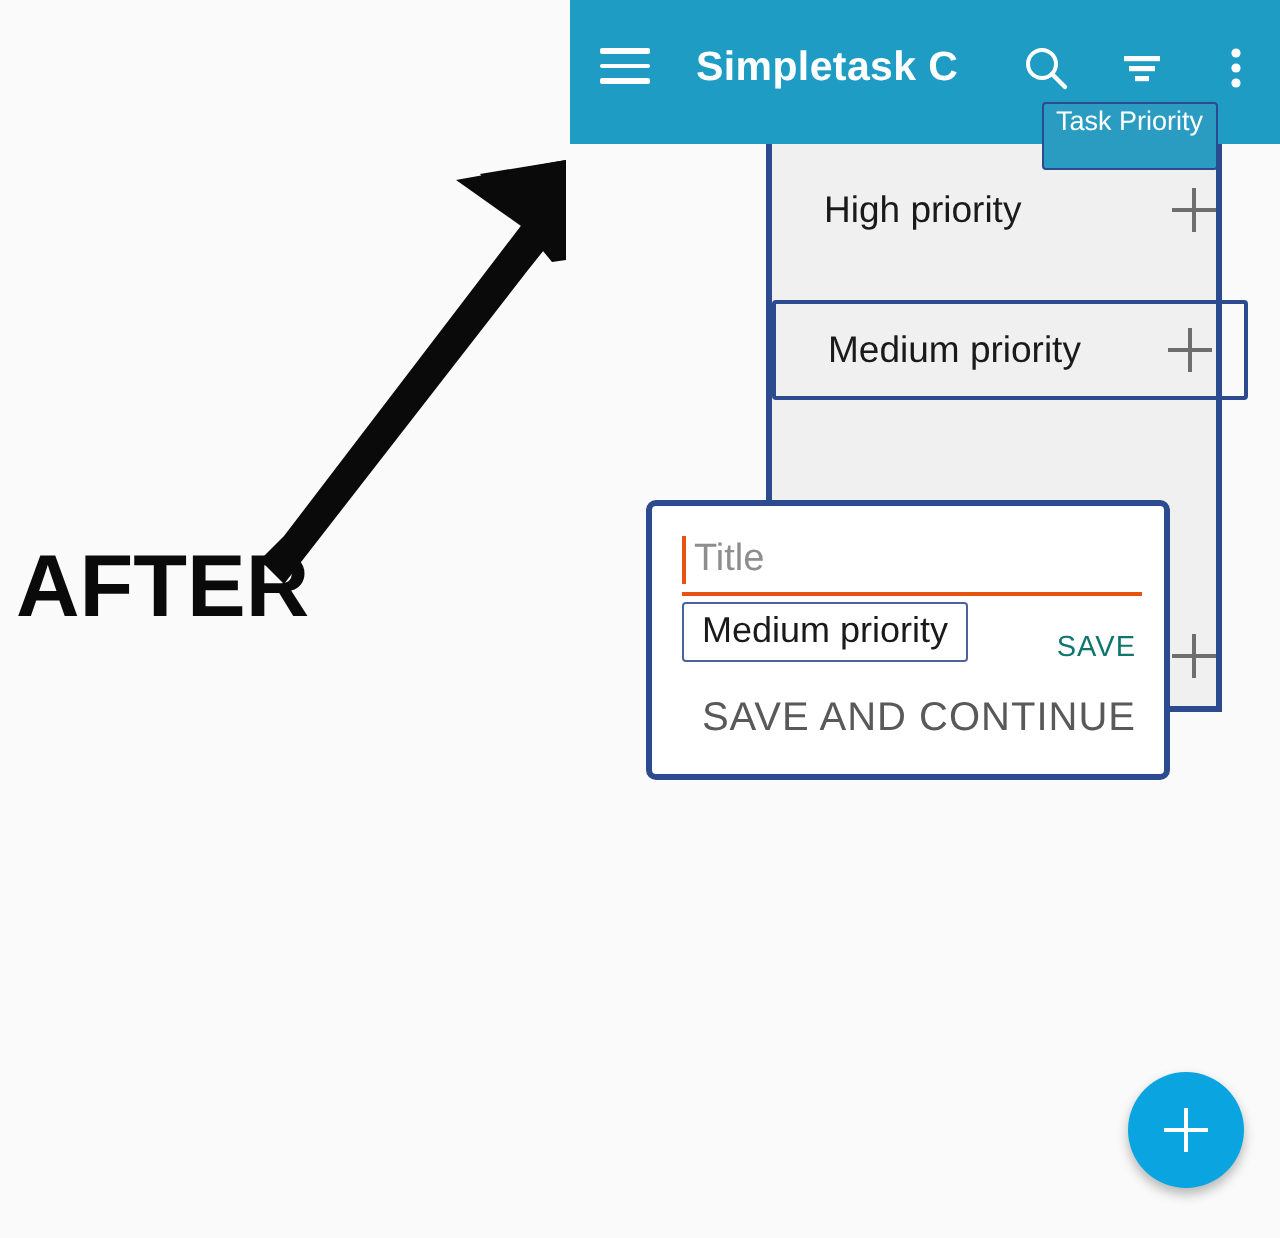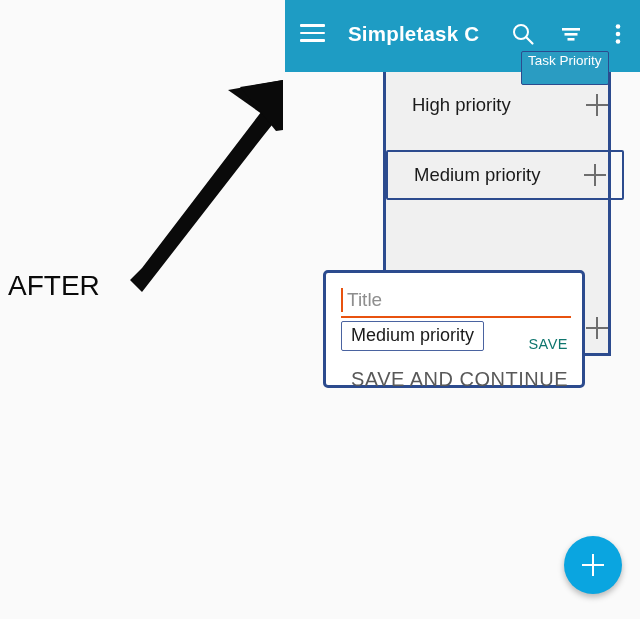--- a/index.html
+++ b/index.html
@@ -21,22 +21,22 @@
     left: 0; top: 0;
     width: 640px; height: 619px;
     pointer-events: none;
     z-index: 60;
   }
   #after-label {
     position: absolute;
     left: 8px;
     top: 272px;
     font-family: "Liberation Sans", sans-serif;
-    font-size: 28px;
-    font-weight: 400;
+    font-size: 44px;
+    font-weight: 700;
     letter-spacing: 0px;
     color: #0a0a0a;
     line-height: 1;
     white-space: nowrap;
   }
 
   
   #phone-screen {
     position: absolute;
     left: 285px;
@@ -157,23 +157,23 @@
   }
   #priority-row-0 { top: 12px; }
   #priority-row-1 { top: 80px; }
   #priority-row-2 { top: 160px; }
   #priority-row-3 { top: 235px; }
 
   
   #task-dialog {
     position: absolute;
     left: 38px;
-    top: 270px;
+    top: 250px;
     width: 262px;
-    height: 118px;
+    height: 140px;
     background: #ffffff;
     border: 3.2px solid #2c4b8e;
     border-radius: 5px;
     box-sizing: border-box;
     z-index: 40;
   }
   #title-field-wrap {
     position: absolute;
     left: 15px;
     top: 14px;

